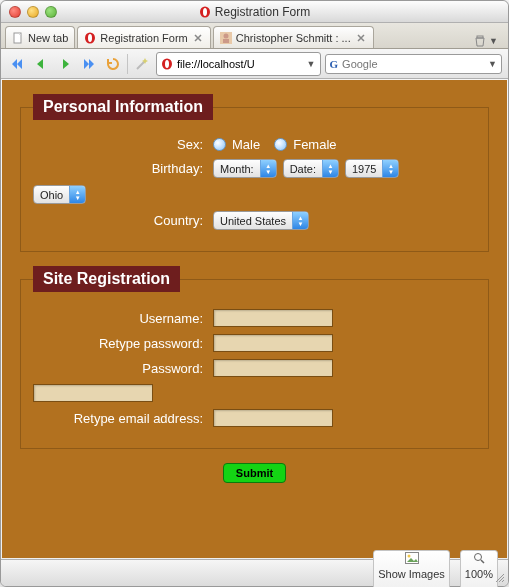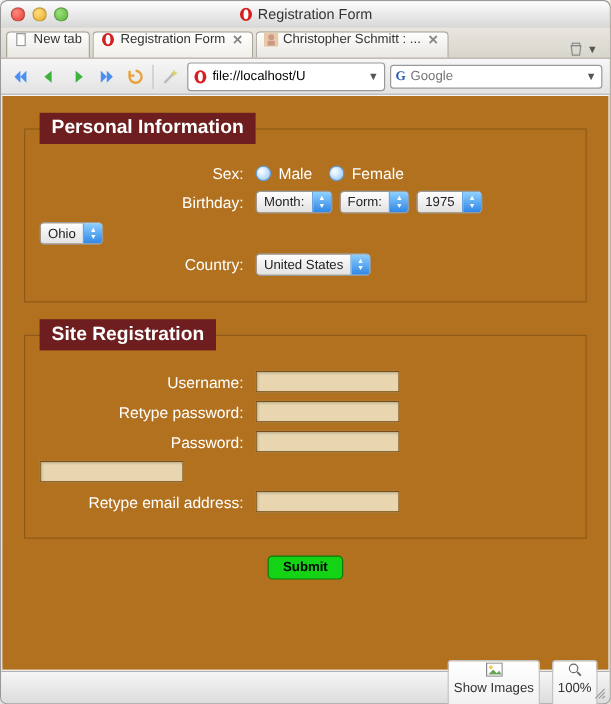--- a/index.html
+++ b/index.html
@@ -53,21 +53,21 @@
   padding: 0 4px;
   gap: 2px;
 }
 .tab {
   height: 22px;
   background: linear-gradient(#fefefe, #e9e7e1);
   border: 1px solid #aaa69c;
   border-bottom: none;
   border-radius: 4px 4px 0 0;
   display: flex;
-  align-items: flex-start;
+  align-items: center;
   padding: 0 6px;
   gap: 4px;
   font-size: 11px;
   color: #333;
   min-width: 70px;
   max-width: 180px;
   cursor: default;
 }
 .tab.active { background: linear-gradient(#ffffff, #f1efe9); }
 .tab .tab-close { width:12px;height:12px; color:#777; }
@@ -340,21 +340,21 @@
       </div>
 
       <div class="row">
         <label class="lbl">Birthday:</label>
         <div style="display:flex;gap:6px">
           <div class="aqua-select">
               <span class="val">Month:</span>
               <span class="btns"></span>
             </div>
           <div class="aqua-select">
-              <span class="val">Form:</span>
+              <span class="val">Date:</span>
               <span class="btns"></span>
             </div>
           <div class="aqua-select">
               <span class="val">1975</span>
               <span class="btns"></span>
             </div>
         </div>
       </div>
 
       <div class="row">

